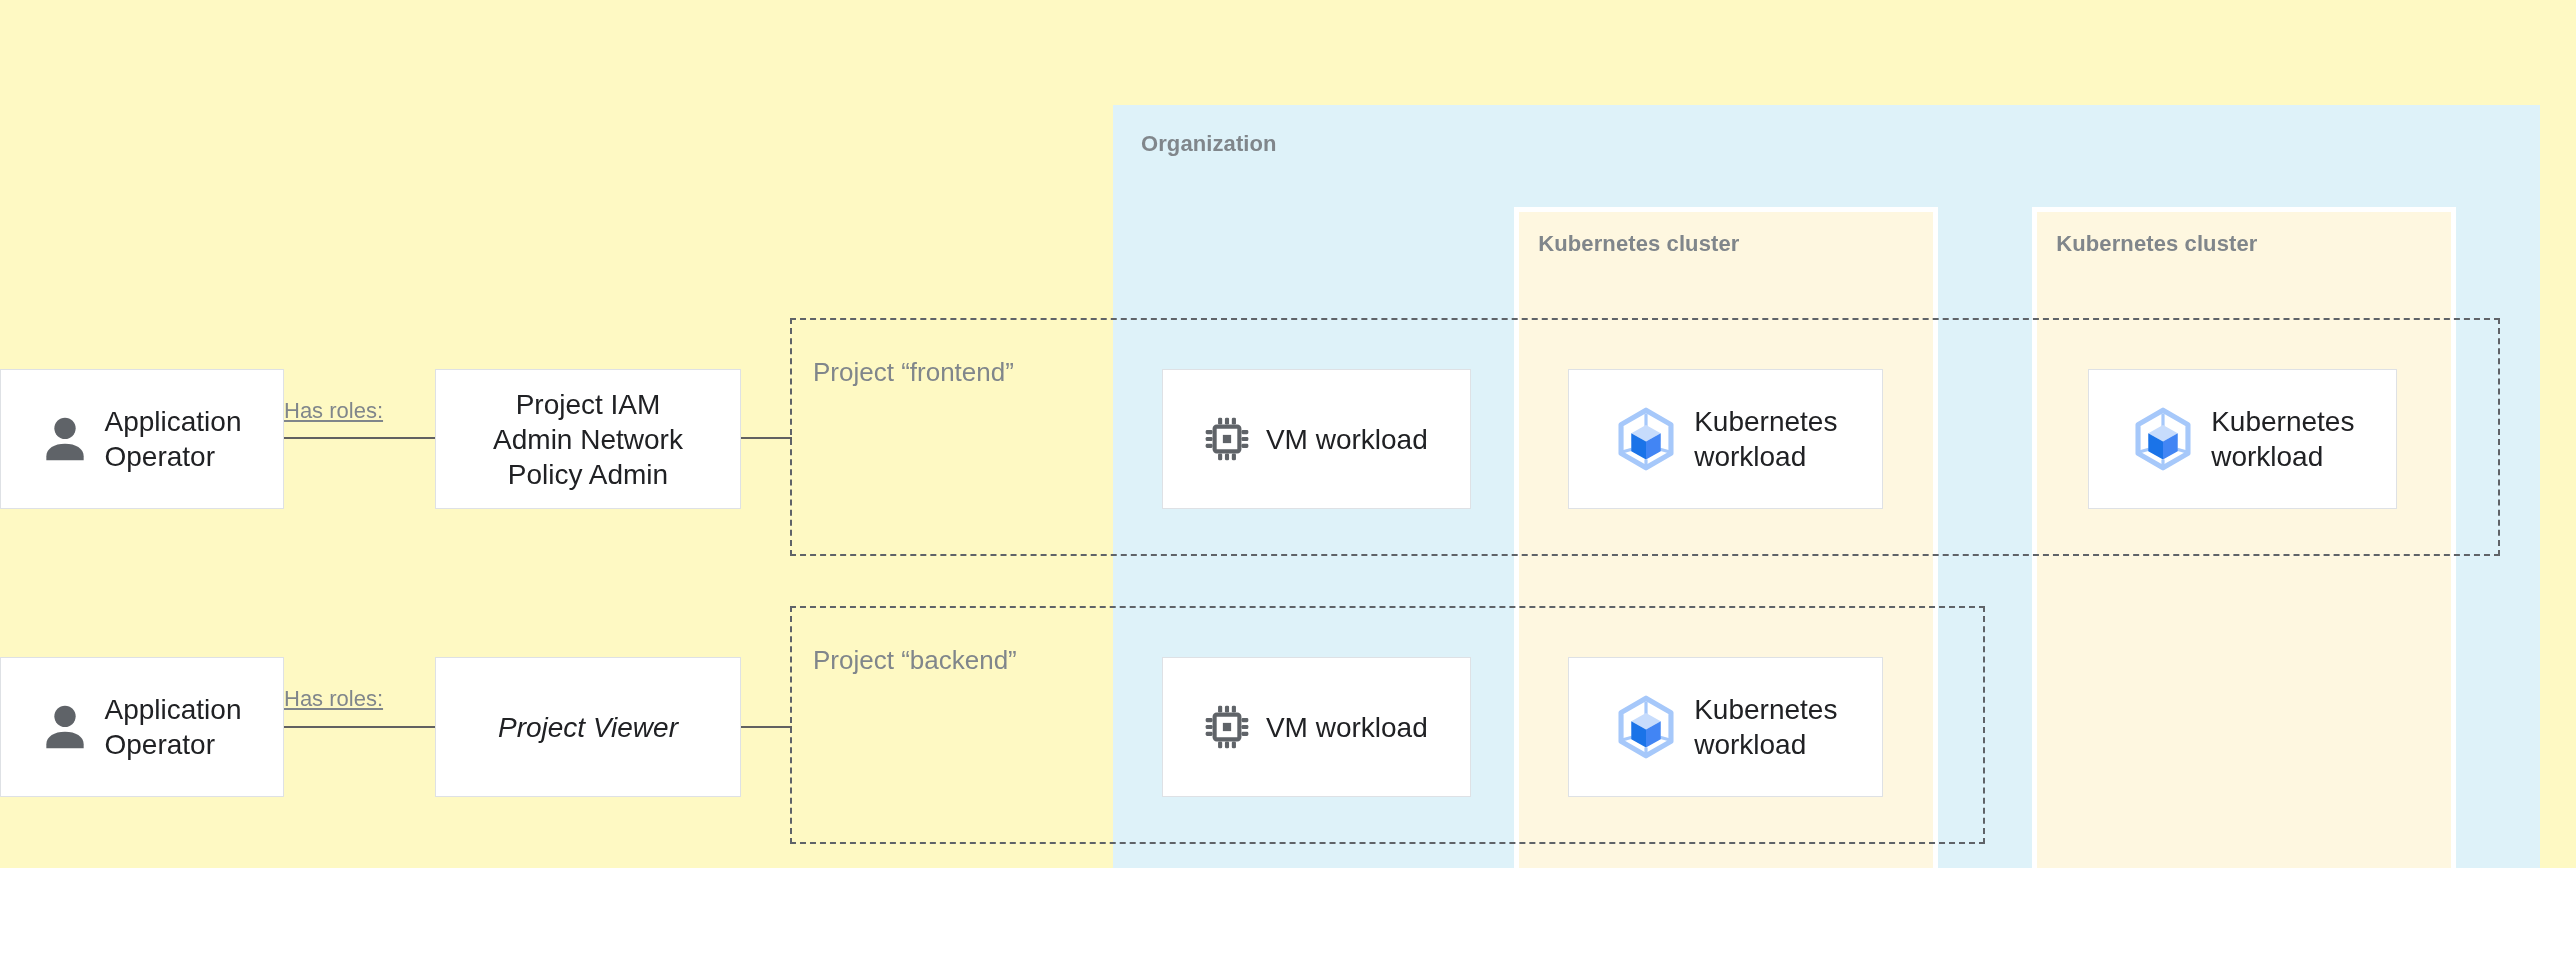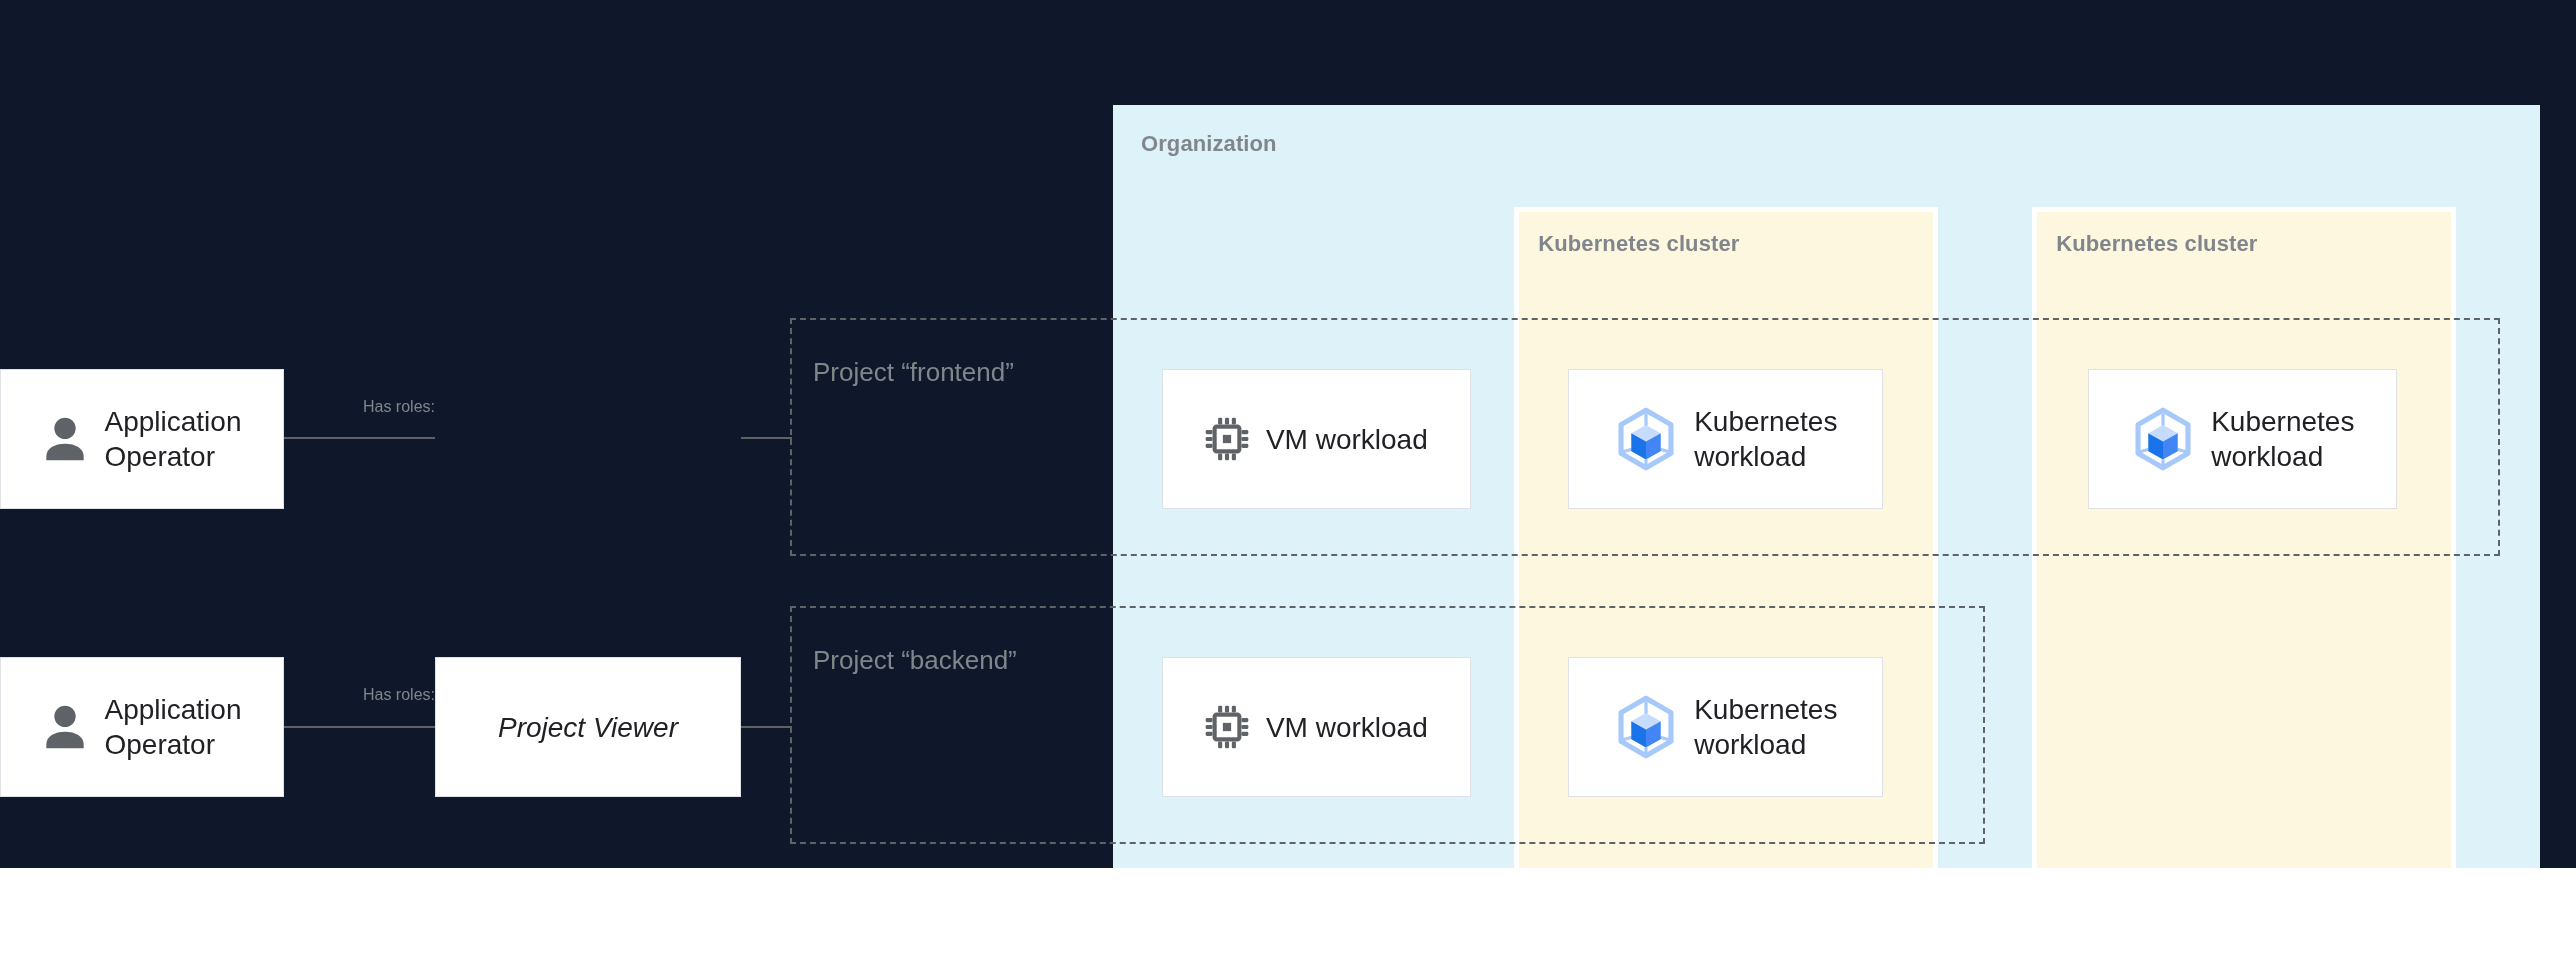--- a/index.html
+++ b/index.html
@@ -1,28 +1,28 @@
 <!DOCTYPE html>
 <html style="font-size:11px"><head>
 <meta charset="utf-8">
 <style>
   html,body{margin:0;padding:0;background:#ffffff;}
   body{font-family:"Liberation Sans", sans-serif;}
-  .canvas{position:relative;width:2576px;height:868px;background:#0f172a;overflow:hidden;}
+  .canvas{position:relative;width:2576px;height:868px;background:#fef9c3;overflow:hidden;}
   .abs{position:absolute;box-sizing:border-box;}
 
   
   .org{background:#DEF2F9;}
   .cluster{background:#FEF7E0;border:5.5px solid #ffffff;}
   .proj-boundary{border:2.1px dashed #5F6368;background:transparent;}
 
   
   .zone-label{font-size:22px;font-weight:bold;color:#80868B;letter-spacing:0.1px;white-space:nowrap;}
   .proj-label{font-size:26px;color:#80868B;white-space:nowrap;}
-  .edge-label{font-size:16px;color:#80868B;text-align:right;white-space:nowrap;}
+  .edge-label{font-size:22px;color:#80868B;text-align:left;white-space:nowrap;text-decoration:underline;}
 
   
   .card{background:#ffffff;border:1.4px solid #DEE1E5;display:flex;align-items:center;justify-content:center;}
   .card-text{font-size:28px;line-height:35px;color:#202124;}
   .card-text .tline{white-space:nowrap;}
   .role-text{font-size:28px;line-height:35px;color:#202124;text-align:center;}
   .hgroup{display:flex;align-items:center;}
 
   
   .connector{background:#616161;height:2.1px;}
@@ -82,20 +82,27 @@
           <path d="M33 40 C17 40 5 47 5 59 L5 65 L61 65 L61 59 C61 47 49 40 33 40 Z" fill="#5F6368"></path>
         </svg>
       </span>
       <div class="card-text">
         <div class="tline">Application</div>
         <div class="tline">Operator</div>
       </div>
     </div>
   </div>
 
+  <div class="abs card" style="left:435px;top:369px;width:306px;height:140px;">
+    <div class="role-text">
+      <div>Project IAM</div>
+      <div>Admin Network</div>
+      <div>Policy Admin</div>
+    </div>
+  </div>
   <div class="abs card" style="left:435px;top:657px;width:306px;height:140px;font-style:italic;">
     <div class="role-text">
       <div>Project Viewer</div>
     </div>
   </div>
 
   <div class="abs card" style="left:1162px;top:369px;width:309px;height:140px;">
     <div class="hgroup" style="gap:16.6px;">
       <span class="icon-wrap">
         <svg width="44" height="44" viewBox="0 0 64 64" fill="none">

